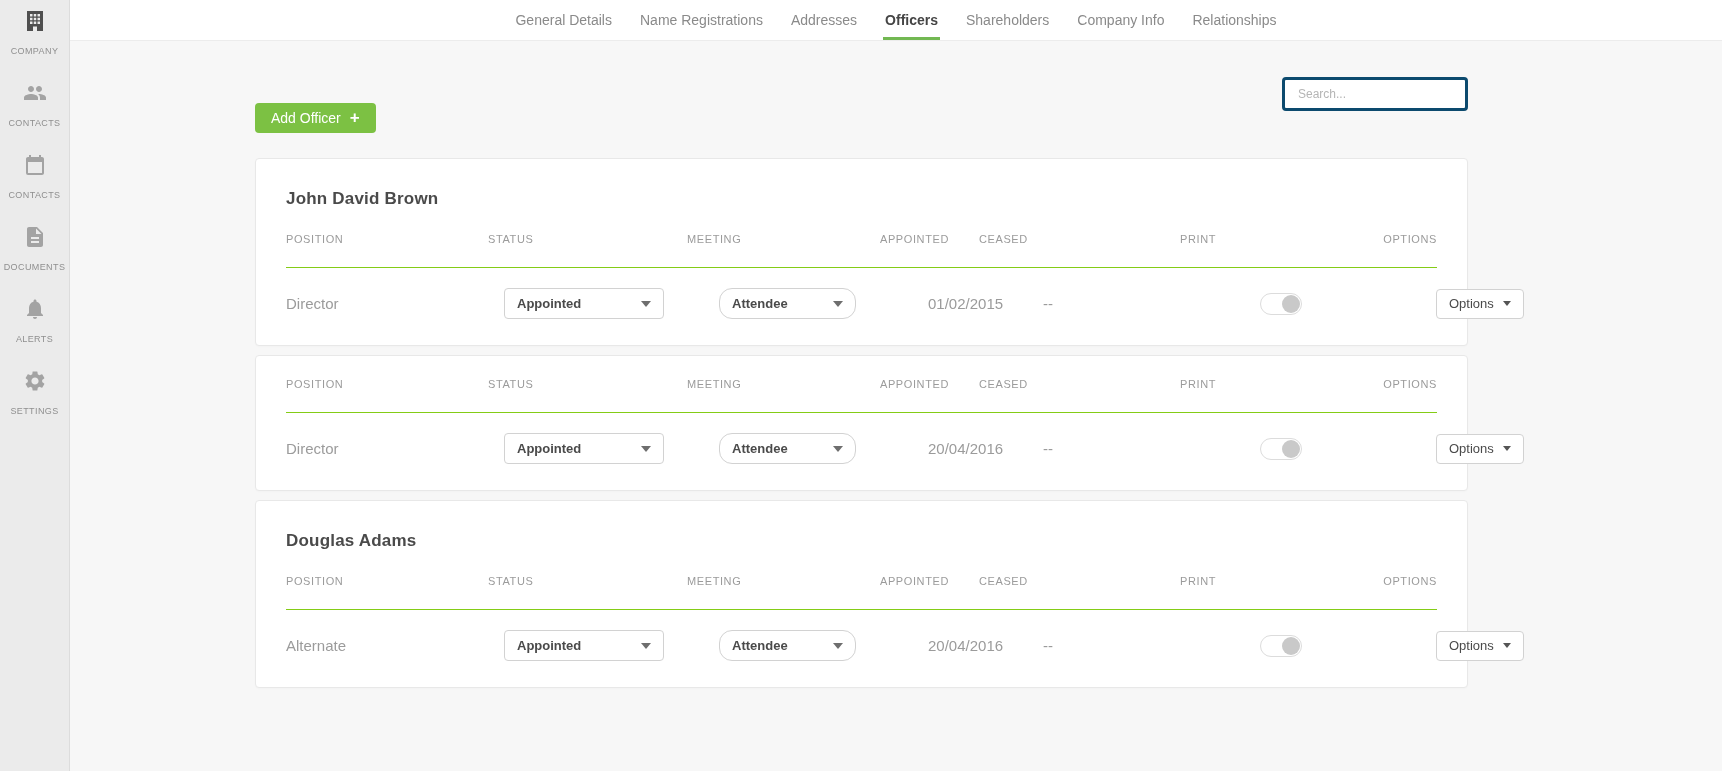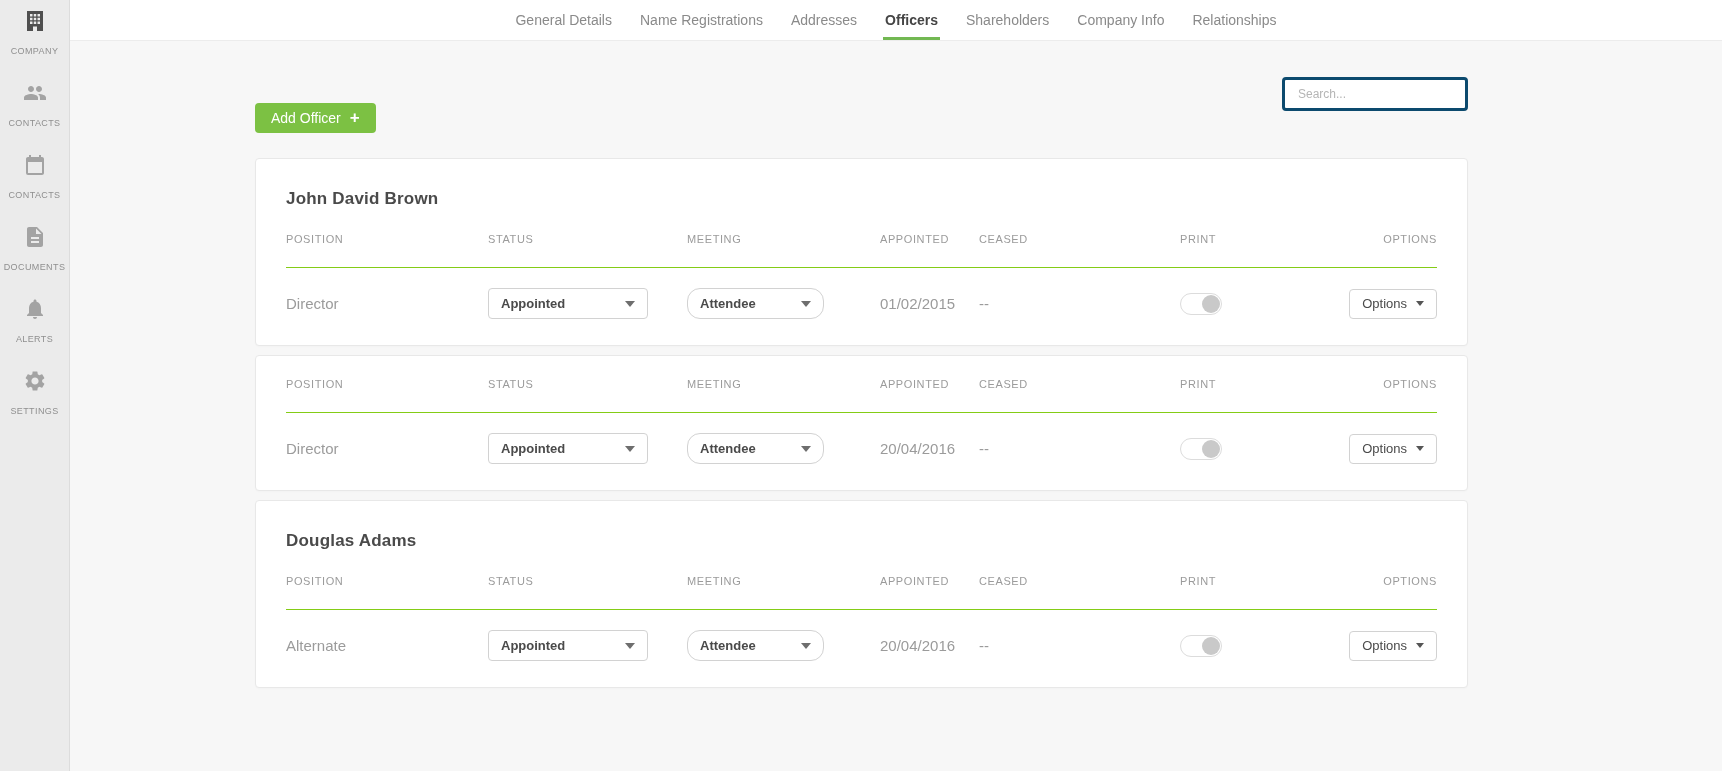--- a/index.html
+++ b/index.html
@@ -26,21 +26,21 @@
   .btn-add .plus{font-size:17px;font-weight:bold;line-height:1;position:relative;top:-1px;}
   .search{width:186px;height:34px;box-sizing:border-box;border:3px solid #0c4a6e;border-radius:4px;padding:0 13px;font-size:12px;color:#0369a1;background:#fff;outline:none;font-family:inherit;}
   .search::placeholder{color:#b5b5b5;}
 
   
   .card{background:#fff;border:1px solid #e8e8e8;border-radius:4px;padding:22px 30px 26px;margin-bottom:9px;box-sizing:border-box;box-shadow:0 1px 2px rgba(0,0,0,0.02);}
   .card h2{margin:8px 0 24px;font-size:17px;font-weight:bold;color:#4a4a4a;letter-spacing:.2px;}
   .grid{display:grid;grid-template-columns:202px 199px 193px 99px 201px 160px 1fr;align-items:center;}
   .grid.head{font-size:11px;color:#9b9b9b;letter-spacing:.6px;padding-bottom:22px;border-bottom:1px solid #84cc16;}
   .grid .right{justify-self:end;text-align:right;}
-  .grid.row{padding-top:20px;}
+  .grid.row{padding-top:20px;gap:16px;}
   .txt-gray{font-size:15px;color:#9b9b9b;}
 
   .dd{height:31px;box-sizing:border-box;background:#fff;border:1px solid #d2d2d2;border-radius:4px;display:flex;align-items:center;justify-content:space-between;padding:0 12px;cursor:pointer;}
   .dd span{font-size:13px;font-weight:bold;color:#4a4a4a;}
   .dd.status{width:160px;}
   .dd.meeting{width:137px;border-radius:13px;}
   .caret{width:0;height:0;border-left:5px solid transparent;border-right:5px solid transparent;border-top:6px solid #6e6e6e;}
 
   .toggle{width:42px;height:22px;background:#fff;border:1px solid #dcdcdc;border-radius:12px;position:relative;cursor:pointer;box-sizing:border-box;}
   .toggle .knob{position:absolute;left:2px;top:1px;width:18px;height:18px;border-radius:50%;background:#c9c9c9;}

